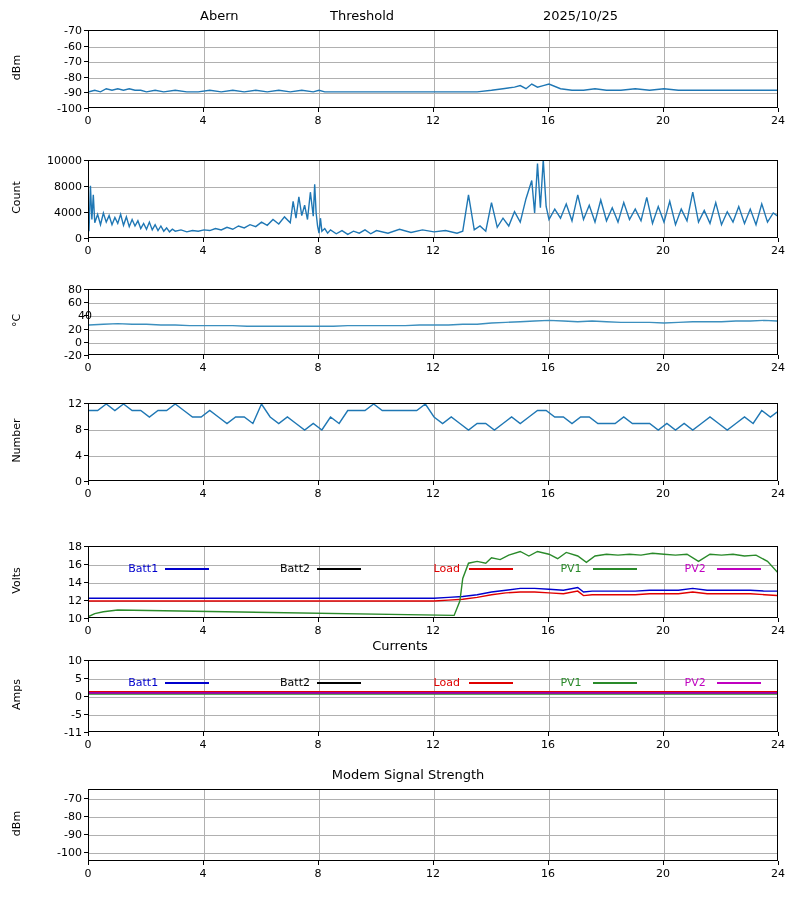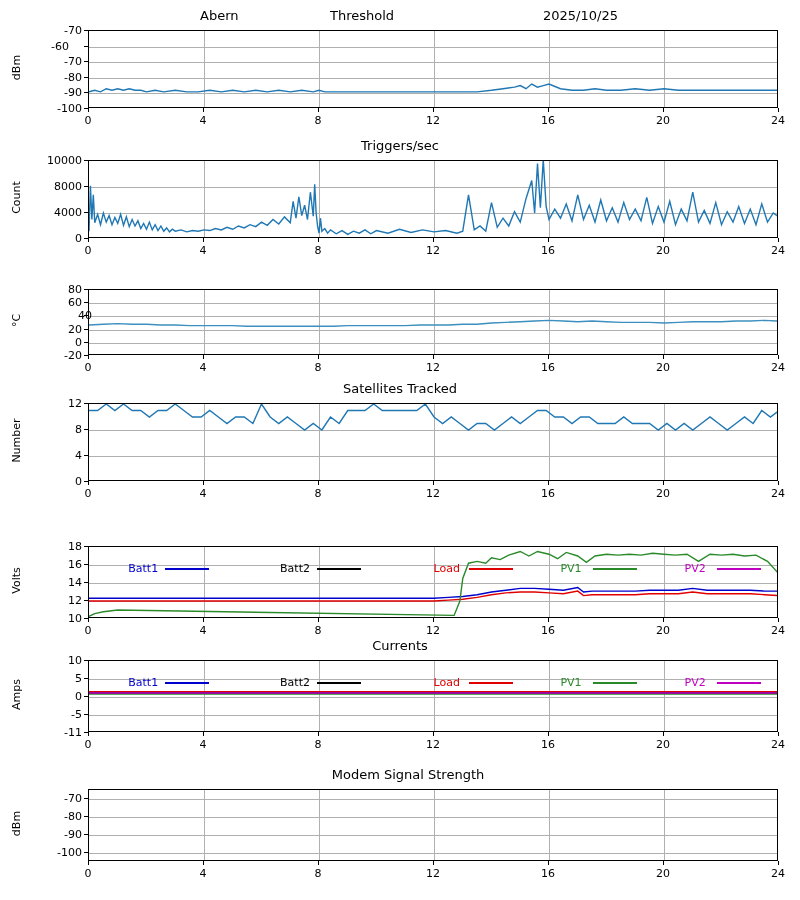--- a/index.html
+++ b/index.html
@@ -138,42 +138,41 @@
           </svg>
         </div>
         <div class="ytick" style="top: 104px; width: 44px; left: 38px;">-100</div>
         <div class="tickmark-y" style="left: 84px; top: 104px;"></div>
         <div class="ytick" style="top: 88.4px; width: 44px; left: 38px;">-90</div>
         <div class="tickmark-y" style="left: 84px; top: 88.4px;"></div>
         <div class="ytick" style="top: 72.8px; width: 44px; left: 38px;">-80</div>
         <div class="tickmark-y" style="left: 84px; top: 72.8px;"></div>
         <div class="ytick" style="top: 57.2px; width: 44px; left: 38px;">-70</div>
         <div class="tickmark-y" style="left: 84px; top: 57.2px;"></div>
-        <div class="ytick" style="top: 41.6px; width: 44px; left: 38px; text-align: center;">-60</div>
+        <div class="ytick" style="top: 41.6px; width: 44px; left: 38px;">-60</div>
         <div class="tickmark-y" style="left: 84px; top: 41.6px;"></div>
         <div class="ytick" style="top: 26px; width: 44px; left: 38px;">-70</div>
         <div class="tickmark-y" style="left: 84px; top: 26px;"></div>
         <div class="xtick" style="left: 88px; top: 110px;">0</div>
         <div class="tickmark-x" style="left: 88px; top: 104px;"></div>
         <div class="xtick" style="left: 203px; top: 110px;">4</div>
         <div class="tickmark-x" style="left: 203px; top: 104px;"></div>
         <div class="xtick" style="left: 318px; top: 110px;">8</div>
         <div class="tickmark-x" style="left: 318px; top: 104px;"></div>
         <div class="xtick" style="left: 433px; top: 110px;">12</div>
         <div class="tickmark-x" style="left: 433px; top: 104px;"></div>
         <div class="xtick" style="left: 548px; top: 110px;">16</div>
         <div class="tickmark-x" style="left: 548px; top: 104px;"></div>
         <div class="xtick" style="left: 663px; top: 110px;">20</div>
         <div class="tickmark-x" style="left: 663px; top: 104px;"></div>
         <div class="xtick" style="left: 778px; top: 110px;">24</div>
         <div class="tickmark-x" style="left: 778px; top: 104px;"></div>
         <div class="ylabel" style="width: 78px; left: -23px; top: 57px; transform: rotate(-90deg);">dBm</div>
       </div>
       <div class="panel" style="top: 134px; height: 124px;">
-        <div class="panel-title" style="top: 4px;">Triggers/sec</div>
         <div class="plotbox" style="left: 88px; top: 26px; width: 690px; height: 78px;">
           <div class="grid-line-v" style="left: 115px;"></div>
           <div class="grid-line-v" style="left: 230px;"></div>
           <div class="grid-line-v" style="left: 345px;"></div>
           <div class="grid-line-v" style="left: 460px;"></div>
           <div class="grid-line-v" style="left: 575px;"></div>
           <div class="grid-line-h" style="top: 52px;"></div>
           <div class="grid-line-h" style="top: 26px;"></div>
           <svg class="series" width="690" height="78">
             <path d="M0.00 70.20 L1.44 24.70 L2.88 58.50 L4.31 33.80 L5.75 61.75 L8.63 53.30 L11.50 63.70 L14.38 52.00 L17.25 61.10 L20.12 54.60 L23.00 63.70 L25.88 56.55 L28.75 62.40 L31.63 53.30 L34.50 64.35 L37.38 55.90 L40.25 65.65 L43.13 58.50 L46.00 65.00 L48.88 59.80 L51.75 67.60 L54.63 62.40 L57.50 68.25 L60.38 61.10 L63.25 68.90 L66.13 63.70 L69.00 69.55 L71.88 65.00 L74.75 70.20 L77.63 66.95 L80.50 70.85 L83.38 68.25 L86.25 70.20 L92.00 68.90 L97.75 70.85 L103.50 69.55 L109.25 70.20 L115.00 68.90 L120.75 69.55 L126.50 67.60 L132.25 68.90 L138.00 66.30 L143.75 68.25 L149.50 65.00 L155.25 66.95 L161.00 63.70 L166.75 65.65 L172.50 61.10 L178.25 64.35 L184.00 58.50 L189.75 63.05 L195.50 55.90 L201.25 61.75 L204.13 40.30 L207.00 57.20 L209.87 35.75 L212.75 54.60 L215.63 44.20 L218.50 58.50 L221.38 31.20 L224.25 55.25 L225.69 23.40 L227.13 52.00 L228.56 65.00 L230.00 72.15 L231.44 57.20 L232.87 70.20 L235.75 67.60 L238.63 72.15 L241.50 68.90 L247.25 72.80 L253.00 69.55 L258.75 73.45 L264.50 70.20 L270.25 72.15 L276.00 68.90 L281.75 72.80 L287.50 69.55 L299.00 72.15 L310.50 68.25 L322.00 71.50 L333.50 68.90 L345.00 70.85 L356.50 69.55 L368.00 72.15 L373.75 70.20 L379.50 33.80 L385.25 68.90 L391.00 65.00 L396.75 70.20 L402.50 41.60 L408.25 66.30 L414.00 57.20 L419.75 65.00 L425.50 50.70 L431.25 61.10 L437.00 37.70 L442.75 19.50 L445.63 52.00 L448.50 2.60 L451.38 46.80 L454.25 -1.30 L457.13 45.50 L460.00 58.50 L465.75 48.10 L471.50 57.20 L477.25 42.90 L483.00 59.80 L488.75 33.80 L494.50 58.50 L500.25 44.20 L506.00 61.10 L511.75 39.00 L517.50 59.80 L523.25 46.80 L529.00 61.10 L534.75 41.60 L540.50 58.50 L546.25 48.10 L552.00 59.80 L557.75 36.40 L563.50 62.40 L569.25 45.50 L575.00 61.10 L580.75 40.30 L586.50 63.70 L592.25 48.10 L598.00 59.80 L603.75 31.20 L609.50 61.10 L615.25 49.40 L621.00 62.40 L626.75 41.60 L632.50 63.70 L638.25 50.70 L644.00 61.10 L649.75 45.50 L655.50 62.40 L661.25 48.10 L667.00 63.70 L672.75 42.90 L678.50 61.10 L684.25 52.00 L690.00 55.90" fill="none" stroke="#1f77b4" stroke-width="1.4"></path>
@@ -240,21 +239,20 @@
         <div class="tickmark-x" style="left: 433px; top: 92px;"></div>
         <div class="xtick" style="left: 548px; top: 98px;">16</div>
         <div class="tickmark-x" style="left: 548px; top: 92px;"></div>
         <div class="xtick" style="left: 663px; top: 98px;">20</div>
         <div class="tickmark-x" style="left: 663px; top: 92px;"></div>
         <div class="xtick" style="left: 778px; top: 98px;">24</div>
         <div class="tickmark-x" style="left: 778px; top: 92px;"></div>
         <div class="ylabel" style="width: 66px; left: -17px; top: 51px; transform: rotate(-90deg);">°C</div>
       </div>
       <div class="panel" style="top: 377px; height: 124px;">
-        <div class="panel-title" style="top: 4px;">Satellites Tracked</div>
         <div class="plotbox" style="left: 88px; top: 26px; width: 690px; height: 78px;">
           <div class="grid-line-v" style="left: 115px;"></div>
           <div class="grid-line-v" style="left: 230px;"></div>
           <div class="grid-line-v" style="left: 345px;"></div>
           <div class="grid-line-v" style="left: 460px;"></div>
           <div class="grid-line-v" style="left: 575px;"></div>
           <div class="grid-line-h" style="top: 52px;"></div>
           <div class="grid-line-h" style="top: 26px;"></div>
           <svg class="series" width="690" height="78">
             <path d="M0.00 6.50 L8.63 6.50 L17.25 0.00 L25.88 6.50 L34.50 0.00 L43.13 6.50 L51.75 6.50 L60.38 13.00 L69.00 6.50 L77.63 6.50 L86.25 0.00 L94.87 6.50 L103.50 13.00 L112.13 13.00 L120.75 6.50 L129.38 13.00 L138.00 19.50 L146.63 13.00 L155.25 13.00 L163.88 19.50 L172.50 0.00 L181.13 13.00 L189.75 19.50 L198.38 13.00 L207.00 19.50 L215.63 26.00 L224.25 19.50 L232.87 26.00 L241.50 13.00 L250.13 19.50 L258.75 6.50 L267.38 6.50 L276.00 6.50 L284.63 0.00 L293.25 6.50 L301.88 6.50 L310.50 6.50 L319.13 6.50 L327.75 6.50 L336.38 0.00 L345.00 13.00 L353.63 19.50 L362.25 13.00 L370.88 19.50 L379.50 26.00 L388.13 19.50 L396.75 19.50 L405.38 26.00 L414.00 19.50 L422.62 13.00 L431.25 19.50 L439.88 13.00 L448.50 6.50 L457.13 6.50 L465.75 13.00 L474.38 13.00 L483.00 19.50 L491.63 13.00 L500.25 13.00 L508.87 19.50 L517.50 19.50 L526.13 19.50 L534.75 13.00 L543.38 19.50 L552.00 19.50 L560.63 19.50 L569.25 26.00 L577.88 19.50 L586.50 26.00 L595.13 19.50 L603.75 26.00 L612.38 19.50 L621.00 13.00 L629.63 19.50 L638.25 26.00 L646.88 19.50 L655.50 13.00 L664.13 19.50 L672.75 6.50 L681.38 13.00 L690.00 6.50" fill="none" stroke="#1f77b4" stroke-width="1.4"></path>

